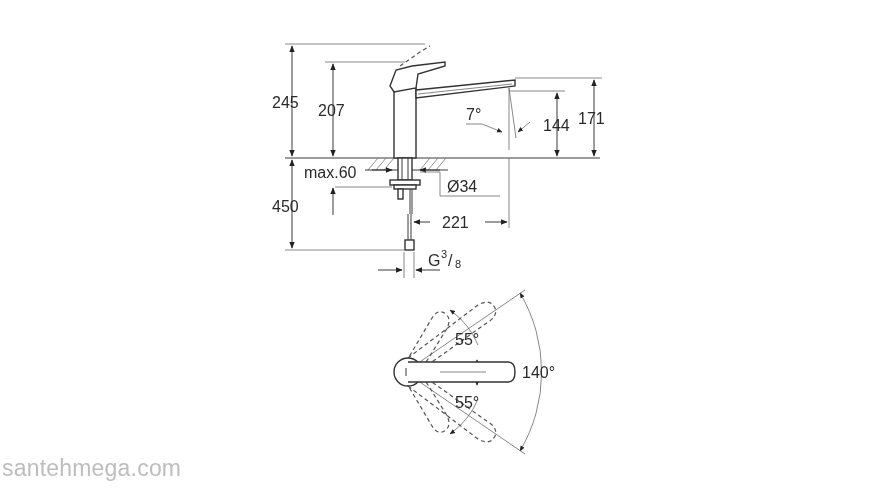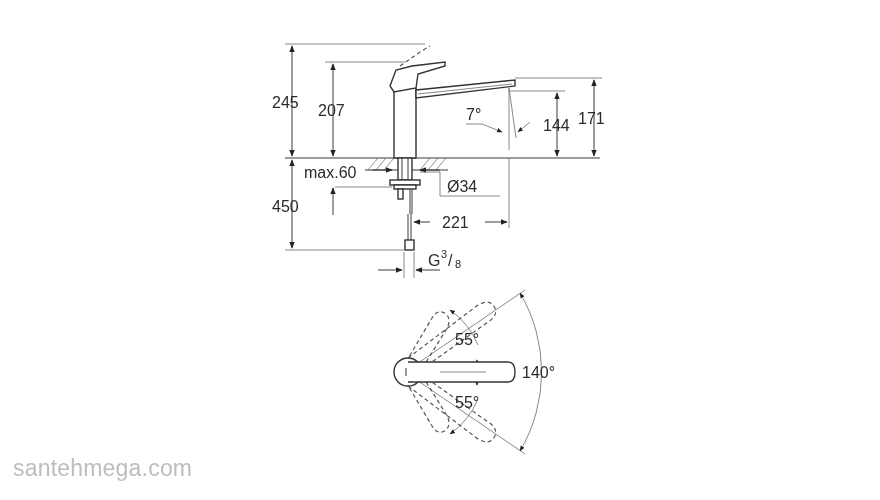--- a/index.html
+++ b/index.html
@@ -6,21 +6,21 @@
     body { width: 880px; height: 500px; position: relative; overflow: hidden; font-family: "Liberation Sans", sans-serif; }
     #drawing { position: absolute; left: 0; top: 0; }
     .dim { font-family: "Liberation Sans", sans-serif; font-size: 16px; fill: #2a2a2a; }
     .dim-small { font-family: "Liberation Sans", sans-serif; font-size: 11px; fill: #2a2a2a; }
     .ln { stroke: #3a3a3a; stroke-width: 1; fill: none; }
     .thin { stroke: #6a6a6a; stroke-width: 0.8; fill: none; }
     .body { stroke: #333; stroke-width: 1.4; fill: #ffffff; }
     .dash { stroke: #555; stroke-width: 1.2; fill: none; stroke-dasharray: 4 3; }
     .hatch { stroke: #777; stroke-width: 0.8; }
     .arrow { fill: #222; }
-    .watermark { position: absolute; left: 2px; top: 455px; font-family: "Liberation Sans", sans-serif; font-size: 23px; color: #bdbdbd; letter-spacing: 0.2px; margin-left: 11px; }
+    .watermark { position: absolute; left: 2px; top: 455px; font-family: "Liberation Sans", sans-serif; font-size: 23px; color: #bdbdbd; letter-spacing: 0.2px; }
   </style>
 </head>
 <body>
 
 <svg id="drawing" width="880" height="500" viewBox="0 0 880 500" xmlns="http://www.w3.org/2000/svg">
   <defs>
     <marker id="ah" viewBox="0 0 10 10" refX="9" refY="5" markerWidth="7" markerHeight="7" orient="auto-start-reverse">
       <path d="M0,1 L10,5 L0,9 z" class="arrow"></path>
     </marker>
   </defs>

